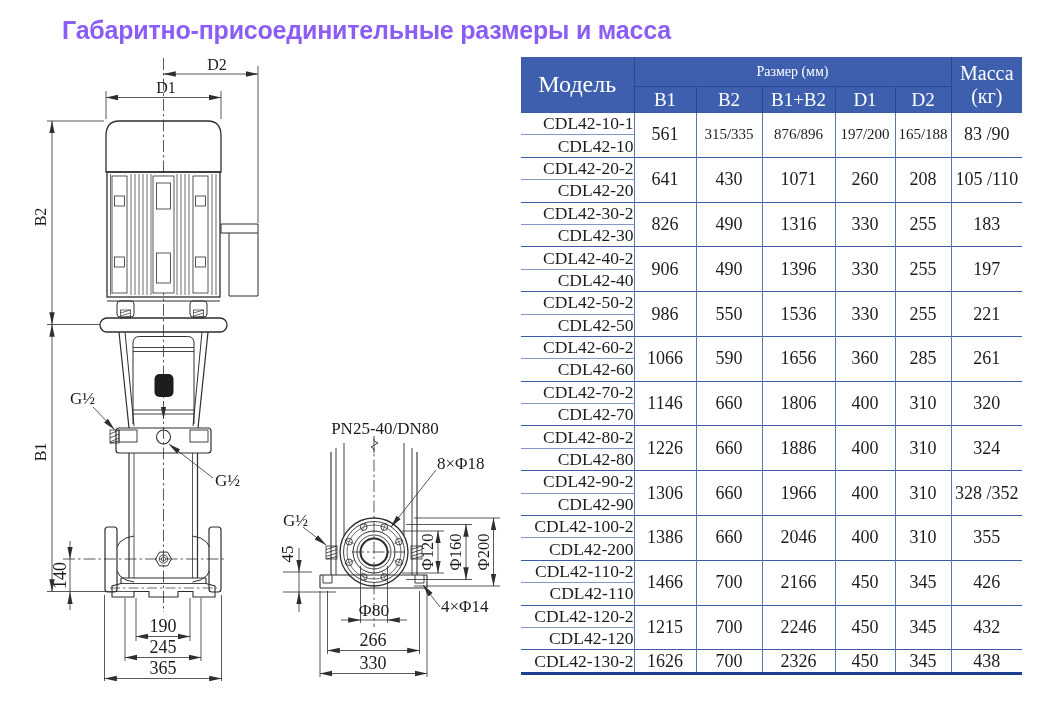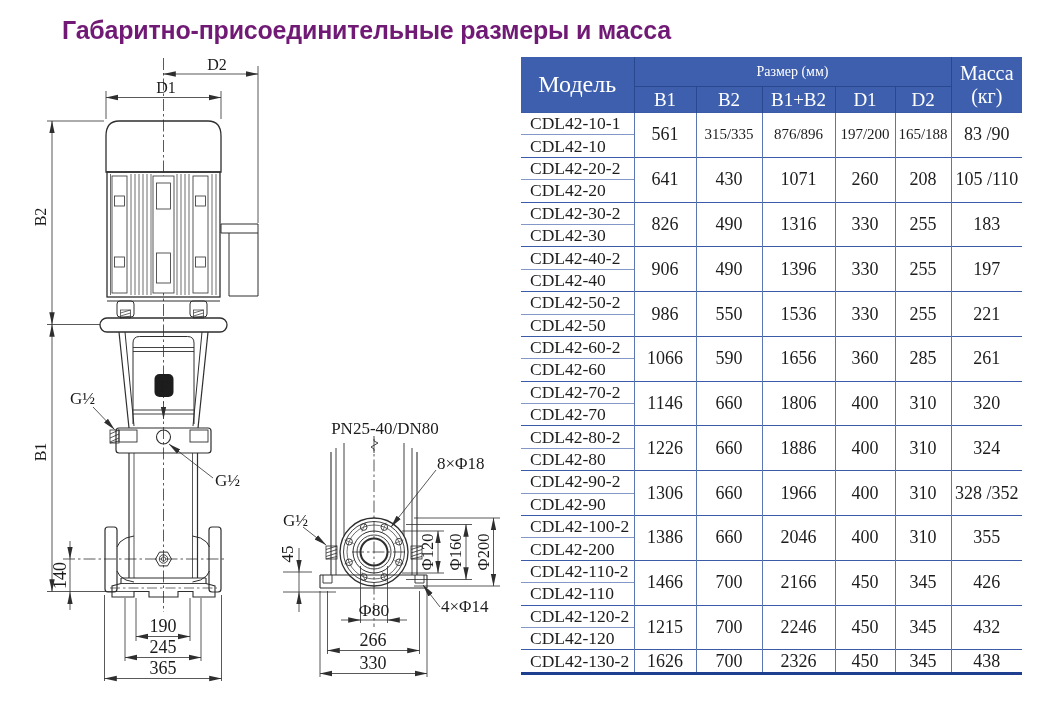--- a/index.html
+++ b/index.html
@@ -1,27 +1,27 @@
 <!DOCTYPE html>
 <html style="--c-hbg: #3d5fae; --c-hline: #2a4890; --c-vline: #5b76b0; --c-gline: #3b5aa8; --c-pline: #8498c8; --c-bottom: #1e3f90;"><head>
 <meta charset="utf-8">
 <style>
   html,body{margin:0;padding:0;}
   .page{position:relative;width:1042px;height:703px;background:#ffffff;overflow:hidden;font-family:"Liberation Serif",serif;}
-  .title{position:absolute;left:62px;top:16px;font-family:"Liberation Sans",sans-serif;font-weight:bold;font-size:25px;color:#701a75;letter-spacing:-0.2px;text-align:right;}
+  .title{position:absolute;left:62px;top:16px;font-family:"Liberation Sans",sans-serif;font-weight:bold;font-size:25px;color:#8b5cf6;letter-spacing:-0.2px;text-align:right;}
   .drawing{position:absolute;left:0;top:0;}
   .dim-table{position:absolute;left:521px;top:57px;width:501px;}
   table{border-collapse:collapse;table-layout:fixed;width:501px;font-family:"Liberation Serif",serif;border-bottom:3px solid var(--c-bottom);}
   thead th{background:var(--c-hbg);color:#fff;font-weight:normal;padding:0;}
   .h-model{font-size:24px;}
   .h-size{font-size:14px;height:29px;border-left:1.6px solid var(--c-hline);border-bottom:1.6px solid var(--c-hline);}
   .h-sub{font-size:19px;height:25px;border-left:1.6px solid var(--c-hline);}
   .h-mass{font-size:20px;border-left:1.6px solid var(--c-hline);line-height:1.12;text-align:center;}
   tbody td{border-left:1.6px solid var(--c-vline);font-size:18px;text-align:center;height:21.4px;line-height:21px;padding:0;color:#1c1c1c;}
-  tbody td.model{border-left:none;text-align:left;padding-left:9px;font-size:17.5px;}
+  tbody td.model{border-left:none;text-align:right;padding-left:9px;font-size:17.5px;}
   tr.group-start td{border-top:1.8px solid var(--c-gline);}
   td.pair-sep{border-top:1px solid var(--c-pline);}
   td.small{font-size:15px;}
   svg text{fill:#1b1b1b;font-family:"Liberation Serif",serif;}
 </style>
 </head>
 <body>
 
 <div class="page">
   <div class="title">Габаритно-присоединительные размеры и масса</div>

